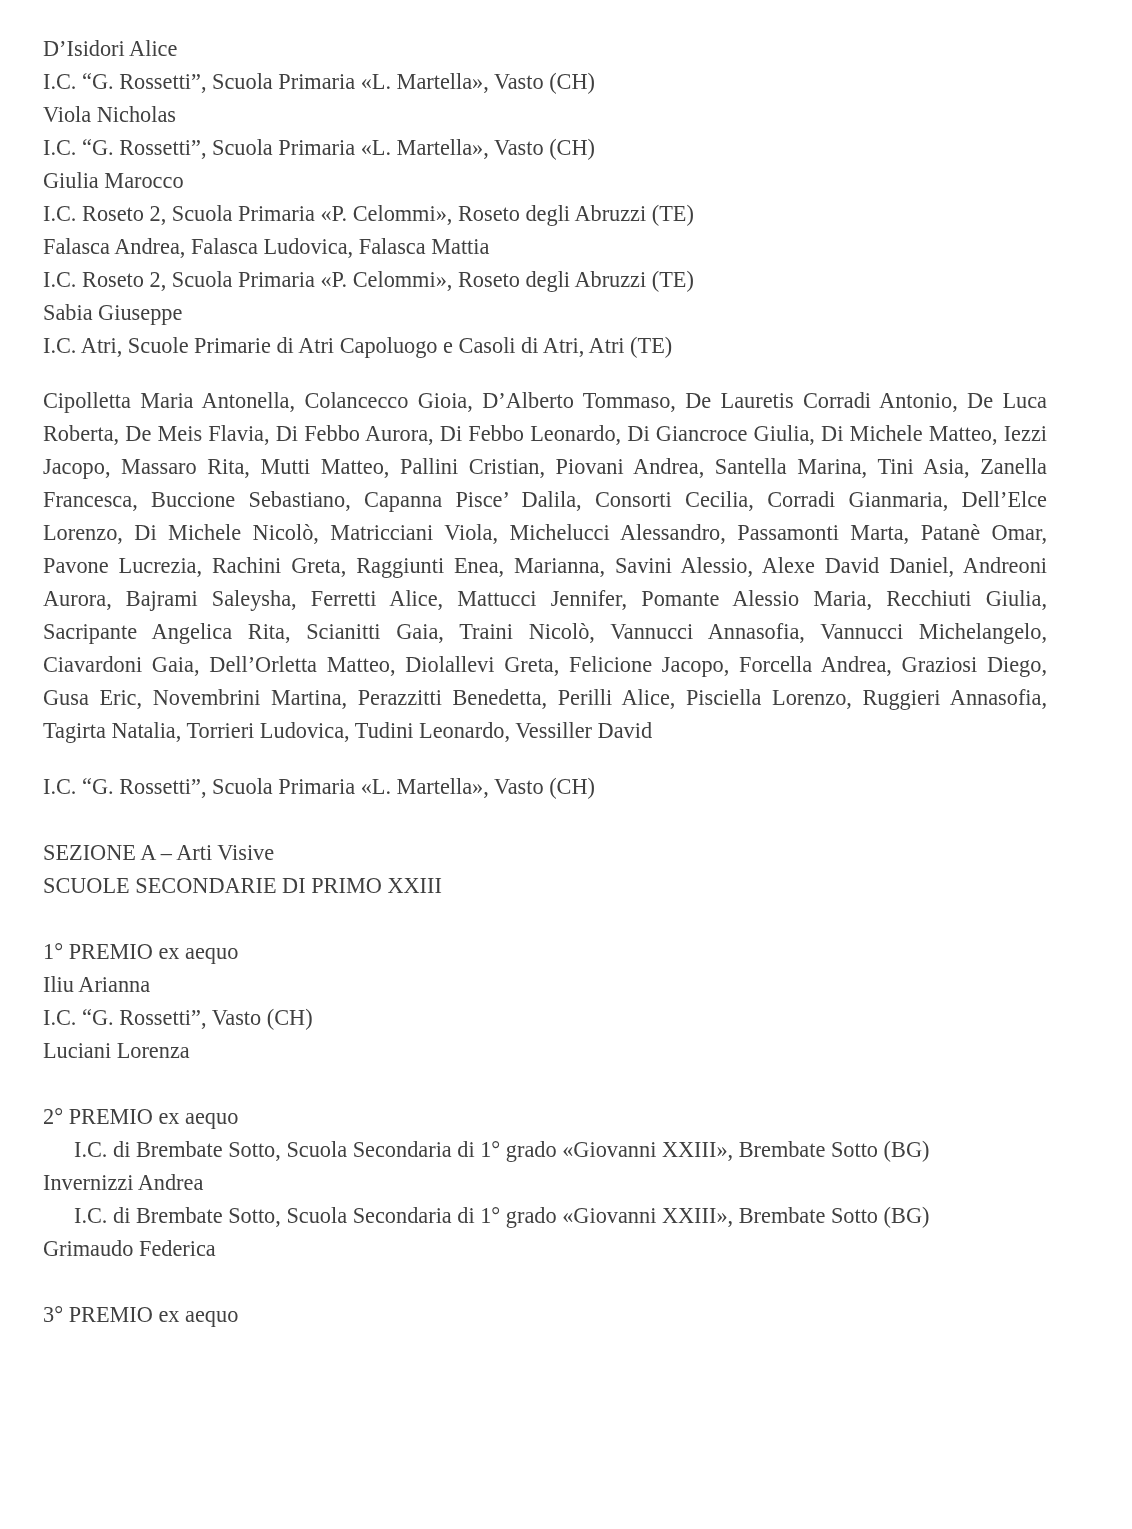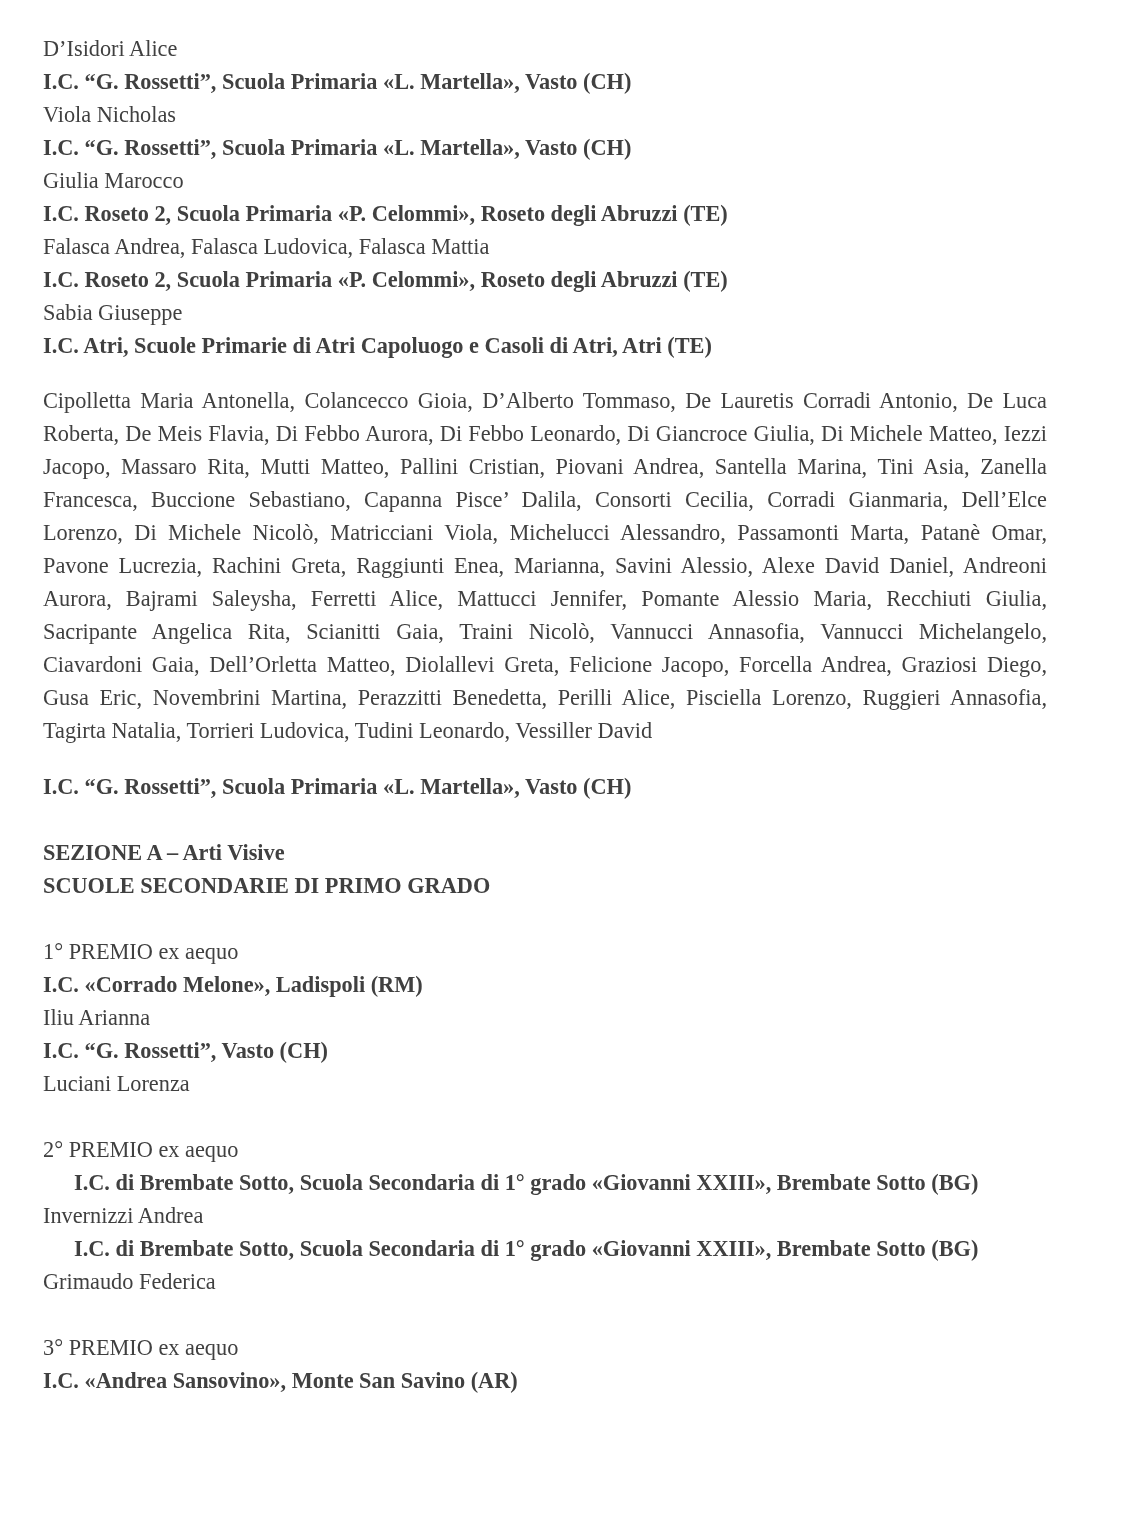--- a/index.html
+++ b/index.html
@@ -22,21 +22,21 @@
       font-size: 22.3px;
       line-height: 33px;
       color: #404040;
     }
     .line {
       display: block;
       margin: 0;
       white-space: nowrap;
     }
     .bold {
-      font-weight: bold;
+      font-weight: normal;
     }
     .names-block {
       display: block;
       text-align: justify;
       white-space: normal;
     }
     .wrap {
       white-space: normal;
       text-align: justify;
       margin-left: 31px;
@@ -64,42 +64,40 @@
   <p class="line">Falasca Andrea, Falasca Ludovica, Falasca Mattia</p>
   <p class="line bold">I.C. Roseto 2, Scuola Primaria «P. Celommi», Roseto degli Abruzzi (TE)</p>
   <p class="line">Sabia Giuseppe</p>
   <p class="line bold">I.C. Atri, Scuole Primarie di Atri Capoluogo e Casoli di Atri, Atri (TE)</p>
   <p class="names-block">Cipolletta Maria Antonella, Colancecco Gioia, D’Alberto Tommaso, De Lauretis Corradi Antonio, De Luca Roberta, De Meis Flavia, Di Febbo Aurora, Di Febbo Leonardo, Di Giancroce Giulia, Di Michele Matteo, Iezzi Jacopo, Massaro Rita, Mutti Matteo, Pallini Cristian, Piovani Andrea, Santella Marina, Tini Asia, Zanella Francesca, Buccione Sebastiano, Capanna Pisce’ Dalila, Consorti Cecilia, Corradi Gianmaria, Dell’Elce Lorenzo, Di Michele Nicolò, Matricciani Viola, Michelucci Alessandro, Passamonti Marta, Patanè Omar, Pavone Lucrezia, Rachini Greta, Raggiunti Enea, Marianna, Savini Alessio, Alexe David Daniel, Andreoni Aurora, Bajrami Saleysha, Ferretti Alice, Mattucci Jennifer, Pomante Alessio Maria, Recchiuti Giulia, Sacripante Angelica Rita, Scianitti Gaia, Traini Nicolò, Vannucci Annasofia, Vannucci Michelangelo, Ciavardoni Gaia, Dell’Orletta Matteo, Diolallevi Greta, Felicione Jacopo, Forcella Andrea, Graziosi Diego, Gusa Eric, Novembrini Martina, Perazzitti Benedetta, Perilli Alice, Pisciella Lorenzo, Ruggieri Annasofia, Tagirta Natalia, Torrieri Ludovica, Tudini Leonardo, Vessiller David</p>
   <p class="line bold">I.C. “G. Rossetti”, Scuola Primaria «L. Martella», Vasto (CH)</p>
 
   <span class="gap"></span>
 
   <p class="line bold">SEZIONE A – Arti Visive</p>
-  <p class="line bold">SCUOLE SECONDARIE DI PRIMO GRADO</p>
+  <p class="line bold">SCUOLE SECONDARIE DI PRIMO XXIII</p>
 
   <span class="gap"></span>
 
   <div>
     <p class="line"><span class="underline">1° PREMIO ex aequo</span></p>
-    <p class="line bold">I.C. «Corrado Melone», Ladispoli (RM)</p>
     <p class="line">Iliu Arianna</p>
     <p class="line bold">I.C. “G. Rossetti”, Vasto (CH)</p>
     <p class="line">Luciani Lorenza</p>
   </div>
 
   <span class="gap"></span>
 
   <div>
     <p class="line"><span class="underline">2° PREMIO ex aequo</span></p>
     <p class="line bold wrap">I.C. di Brembate Sotto, Scuola Secondaria di 1° grado «Giovanni XXIII», Brembate Sotto (BG)</p>
     <p class="line">Invernizzi Andrea</p>
     <p class="line bold wrap">I.C. di Brembate Sotto, Scuola Secondaria di 1° grado «Giovanni XXIII», Brembate Sotto (BG)</p>
     <p class="line">Grimaudo Federica</p>
   </div>
 
   <span class="gap"></span>
 
   <div>
     <p class="line"><span class="underline">3° PREMIO ex aequo</span></p>
-    <p class="line bold">I.C. «Andrea Sansovino», Monte San Savino (AR)</p>
   </div>
 
 </div>
 
 </body></html>

